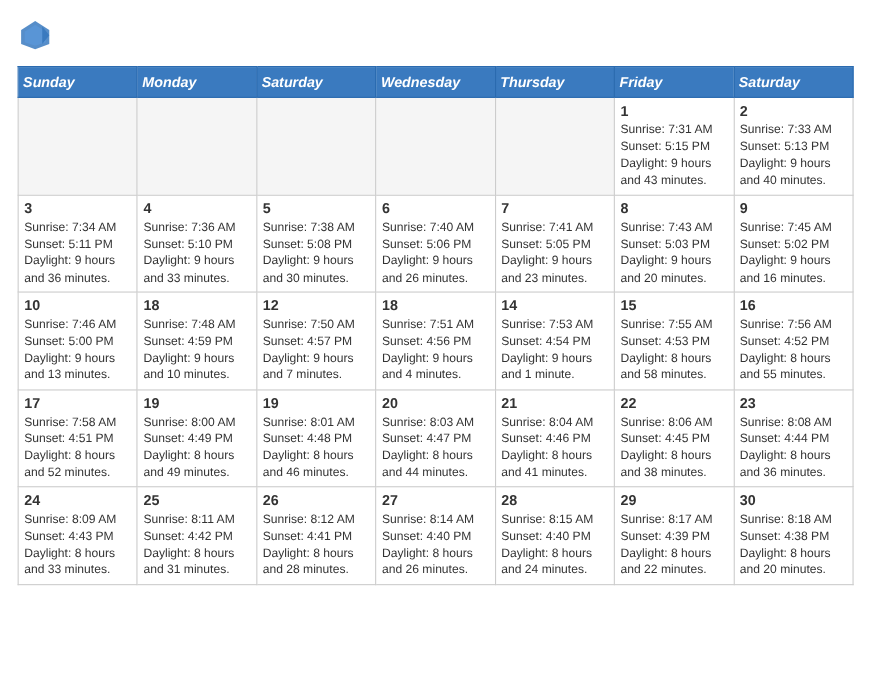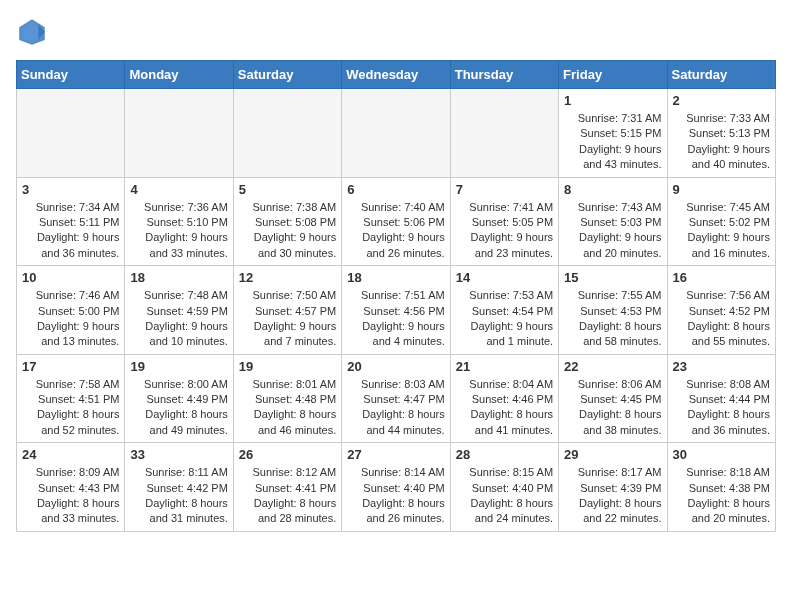--- a/index.html
+++ b/index.html
@@ -58,20 +58,21 @@
       font-size: 11px;
     }
     .calendar th {
       background: #3a7abf;
       color: #fff;
       padding: 6px 4px;
       text-align: left;
       font-size: 13px;
       font-weight: bold;
       border: 1px solid #2a6aaf;
+      font-style: italic;
     }
     .calendar td {
       border: 1px solid #ccc;
       vertical-align: top;
       padding: 4px 5px;
       min-height: 80px;
       height: 85px;
       width: 108px;
       background: #fff;
     }
@@ -80,21 +81,20 @@
     }
     .day-number {
       font-size: 13px;
       font-weight: bold;
       color: #333;
       margin-bottom: 3px;
     }
     .day-info {
       color: #333;
       line-height: 1.4;
-      text-align: right;
     }
   </style>
 </head>
 <body>
 
 <div class="header">
   <div class="logo">
     <svg class="logo-icon" viewBox="0 0 40 40">
       <polygon points="20,4 36,14 36,30 20,36 4,30 4,14" fill="#3a7abf" opacity="0.85"></polygon>
       <polygon points="20,8 32,16 32,28 20,32 8,28 8,16" fill="#5a9adf" opacity="0.6"></polygon>
@@ -228,21 +228,21 @@
           <div class="day-number">23</div>
           <div class="day-info">Sunrise: 8:08 AM<br>Sunset: 4:44 PM<br>Daylight: 8 hours and 36 minutes.</div>
         </td>
       </tr>
       <tr>
         <td>
           <div class="day-number">24</div>
           <div class="day-info">Sunrise: 8:09 AM<br>Sunset: 4:43 PM<br>Daylight: 8 hours and 33 minutes.</div>
         </td>
         <td>
-          <div class="day-number">33</div>
+          <div class="day-number">25</div>
           <div class="day-info">Sunrise: 8:11 AM<br>Sunset: 4:42 PM<br>Daylight: 8 hours and 31 minutes.</div>
         </td>
         <td>
           <div class="day-number">26</div>
           <div class="day-info">Sunrise: 8:12 AM<br>Sunset: 4:41 PM<br>Daylight: 8 hours and 28 minutes.</div>
         </td>
         <td>
           <div class="day-number">27</div>
           <div class="day-info">Sunrise: 8:14 AM<br>Sunset: 4:40 PM<br>Daylight: 8 hours and 26 minutes.</div>
         </td>

